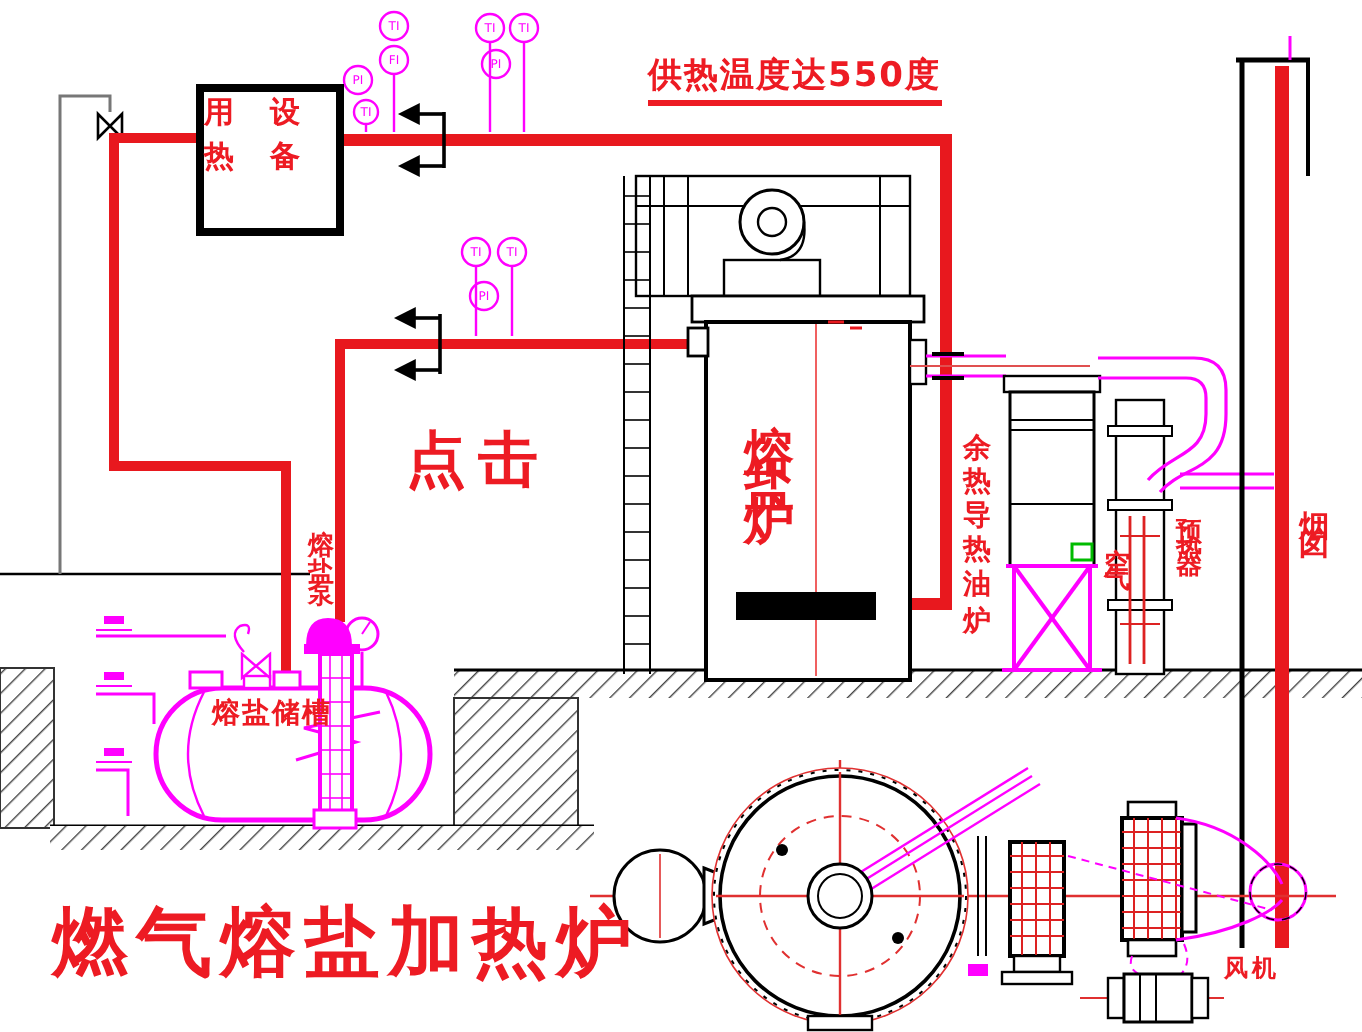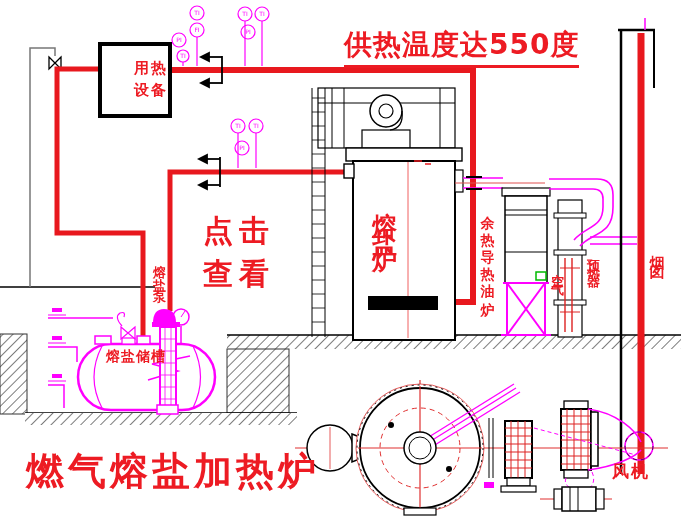--- a/index.html
+++ b/index.html
@@ -1,36 +1,36 @@
 <!DOCTYPE html>
 <html><head>
 <meta charset="utf-8">
 <style>
   html,body{margin:0;padding:0;background:#fff;}
   .stage{position:relative;width:681px;height:516px;background:#fff;overflow:hidden;
          font-family:"DejaVu Sans",sans-serif;}
   .stage svg{position:absolute;left:0;top:0;z-index:1;}
   .lbl{position:absolute;z-index:3;color:#ed1b23;font-weight:bold;white-space:nowrap;}
   .vtext{writing-mode:vertical-rl;text-orientation:upright;}
-  .banner{left:344px;top:26px;font-size:28px;letter-spacing:1px;
+  .banner{left:324px;top:26px;font-size:17px;letter-spacing:1px;
           border-bottom:3px solid #ed1b23;padding-bottom:1px;}
   .click-hint{left:203px;top:210px;font-size:30px;line-height:1.43;letter-spacing:6px;}
   .heat-box{position:absolute;z-index:2;left:98px;top:42px;width:66px;height:68px;
-            border:4px solid #000;background:#fff;display:flex;flex-direction:column;
-            align-items:flex-end;justify-content:center;color:#ed1b23;font-weight:bold;
+            border:4px solid #000;background:#fff;display:flex;
+            align-items:flex-start;justify-content:center;color:#ed1b23;font-weight:bold;
             font-size:15px;line-height:1.45;letter-spacing:2px;font-family:"DejaVu Sans",sans-serif;}
   .furnace-lbl{left:368px;top:192px;font-size:25px;letter-spacing:17px;}
   .wh-lbl{left:479px;top:205px;font-size:14px;letter-spacing:17px;}
   .air-lbl{left:548px;top:263px;font-size:13px;letter-spacing:9px;}
   .ph-lbl{left:584px;top:249px;font-size:13px;letter-spacing:8px;}
   .chim-lbl{left:647px;top:243px;font-size:15px;letter-spacing:9px;}
   .pump-lbl{left:150px;top:254px;font-size:13px;letter-spacing:13px;}
   .tank-lbl{left:106px;top:348px;font-size:14px;letter-spacing:1px;}
   .caption{left:26px;top:446px;font-size:38px;letter-spacing:4px;}
-  .fan-lbl{left:612px;top:460px;font-size:17px;letter-spacing:2px;}
+  .fan-lbl{left:612px;top:476px;font-size:12px;letter-spacing:2px;}
 </style>
 </head>
 <body>
 
 <div class="stage">
 
 <svg width="681" height="516" viewBox="0 0 681 516">
   <defs>
     <pattern id="ph" width="7" height="7" patternUnits="userSpaceOnUse" patternTransform="rotate(45)">
       <rect width="7" height="7" fill="#fff"></rect>
@@ -329,21 +329,20 @@
 
 <div class="heat-box">
   <div>用热</div>
   <div>设备</div>
 </div>
 
 <div class="lbl banner">供热温度达550度</div>
 
 <div class="lbl click-hint">
   <div>点击</div>
-  <div>查看</div>
 </div>
 
 <div class="lbl vtext furnace-lbl">熔盐炉</div>
 <div class="lbl vtext wh-lbl">余热导热油炉</div>
 <div class="lbl vtext air-lbl">空气</div>
 <div class="lbl vtext ph-lbl">预热器</div>
 <div class="lbl vtext chim-lbl">烟囱</div>
 <div class="lbl vtext pump-lbl">熔盐泵</div>
 <div class="lbl tank-lbl">熔盐储槽</div>
 <div class="lbl caption">燃气熔盐加热炉</div>

